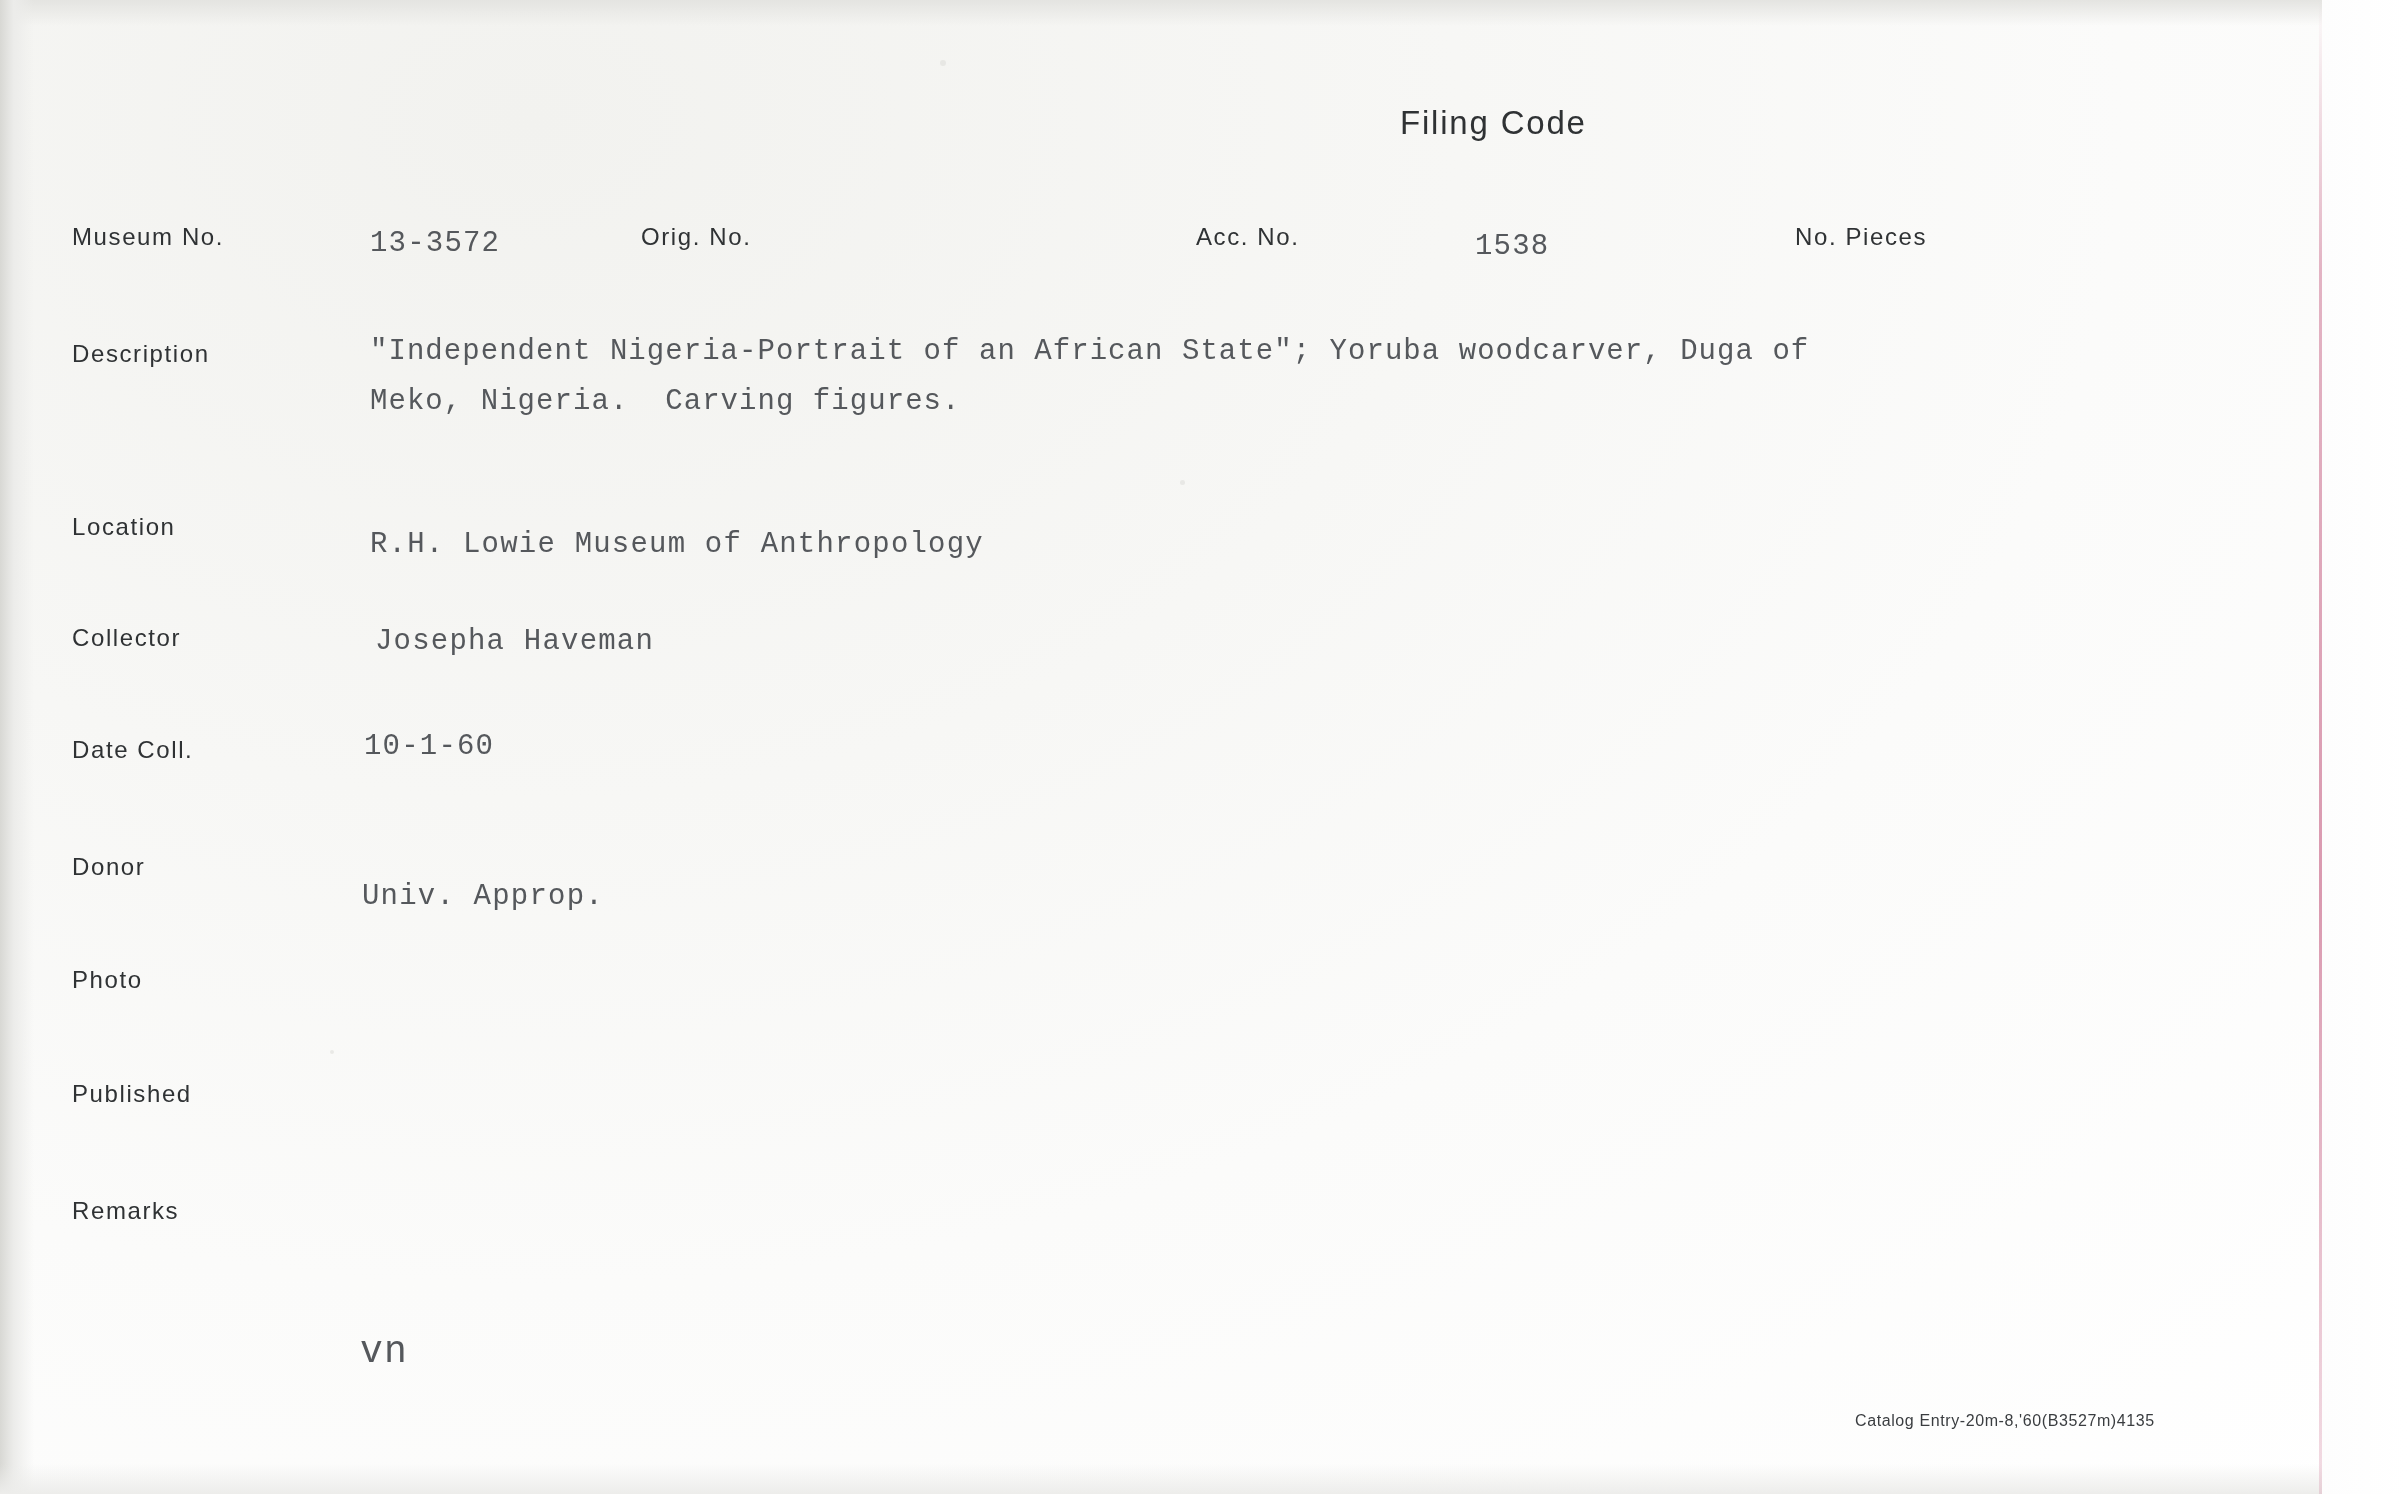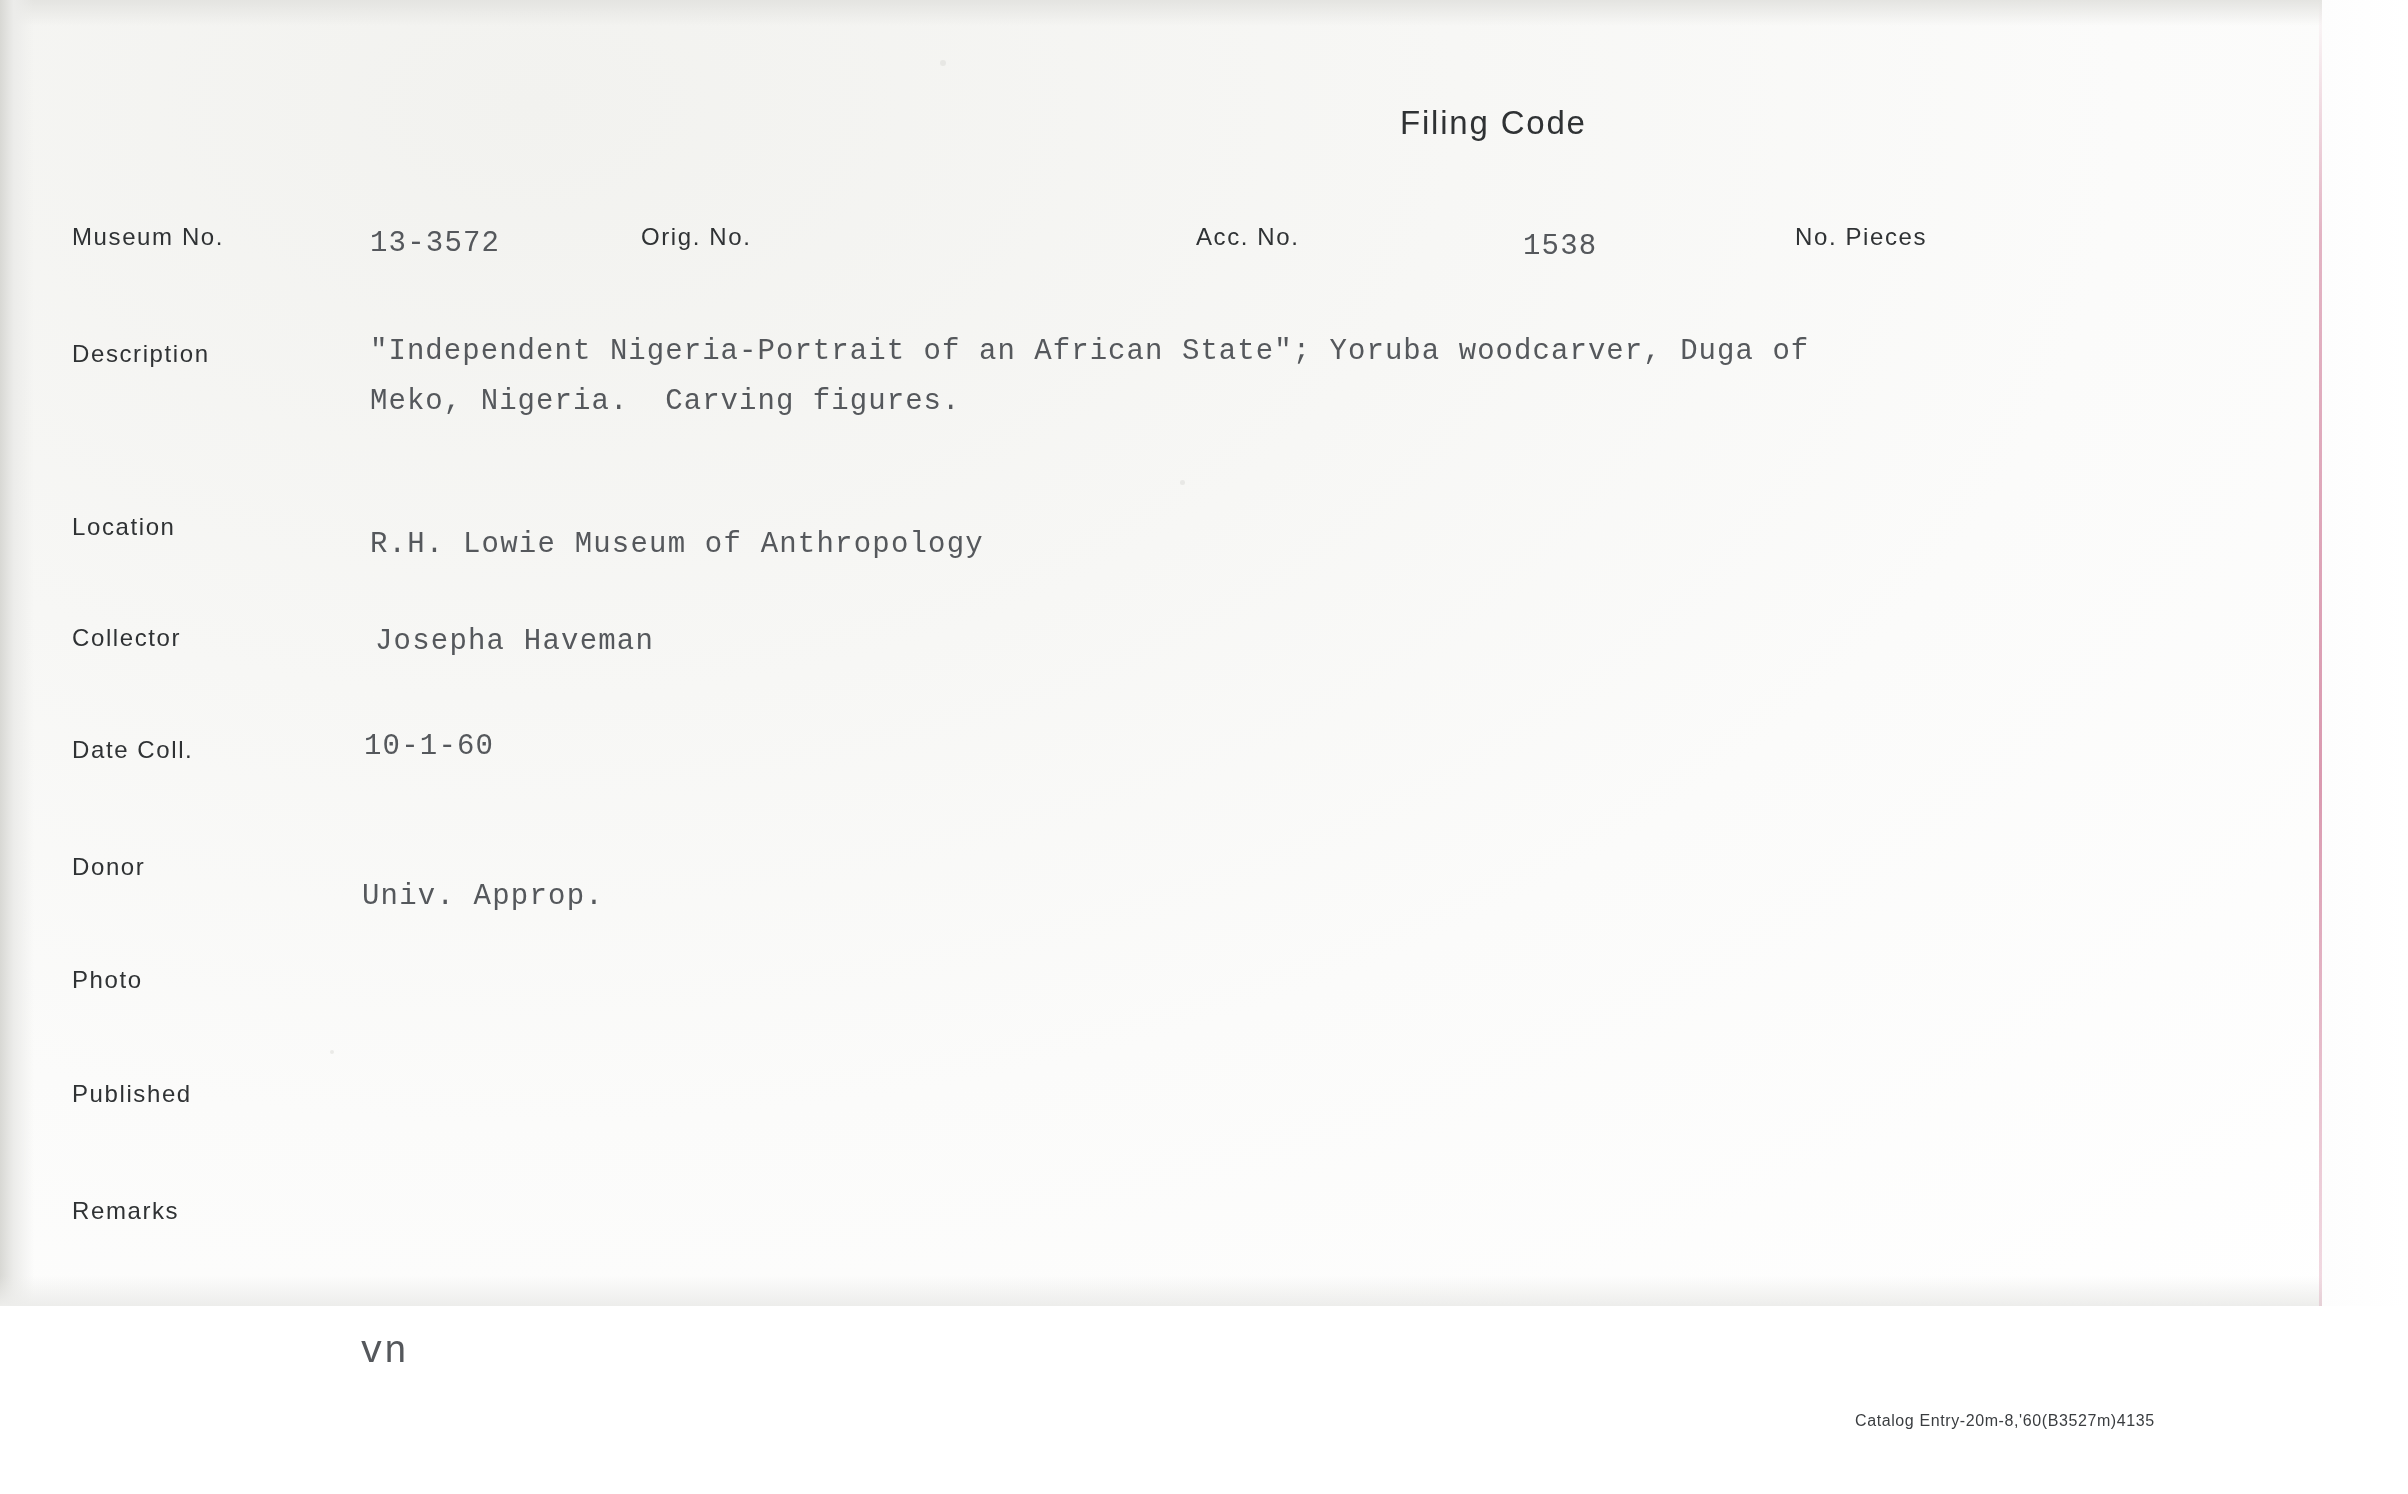--- a/index.html
+++ b/index.html
@@ -13,21 +13,21 @@
     overflow: hidden;
     font-family: "Liberation Sans", sans-serif;
   }
 
   
   #card {
     position: absolute;
     left: 0;
     top: 0;
     width: 2408px;
-    height: 1306px;
+    height: 1494px;
     background:
       radial-gradient(ellipse at 22% 8%, #f2f2ef 0%, #f7f7f5 35%, #fbfbfa 60%, #ffffff 100%);
   }
 
   
   .edge-left {
     position: absolute;
     left: 0; top: 0;
     width: 34px; height: 100%;
     background: linear-gradient(to right, #d8d8d4 0%, #ececea 40%, rgba(255,255,255,0) 100%);
@@ -101,21 +101,21 @@
   #lbl-photo       { top: 966px; }
   #lbl-published   { top: 1080px; }
   #lbl-remarks     { top: 1197px; }
 
   #lbl-orig-no { left: 641px;  top: 223px; }
   #lbl-acc-no  { left: 1196px; top: 223px; }
   #lbl-pieces  { left: 1795px; top: 223px; }
 
   
   #val-museum-no  { left: 370px;  top: 227px; }
-  #val-acc-no     { left: 1475px; top: 230px; margin-left: 48px; }
+  #val-acc-no     { left: 1475px; top: 230px; }
 
   #val-description {
     left: 370px;
     top: 327px;
     line-height: 50px;
     letter-spacing: 1.05px;
   }
 
   #val-location   { left: 370px;  top: 528px; text-align: center; }
   #val-collector  { left: 375px;  top: 625px; }

